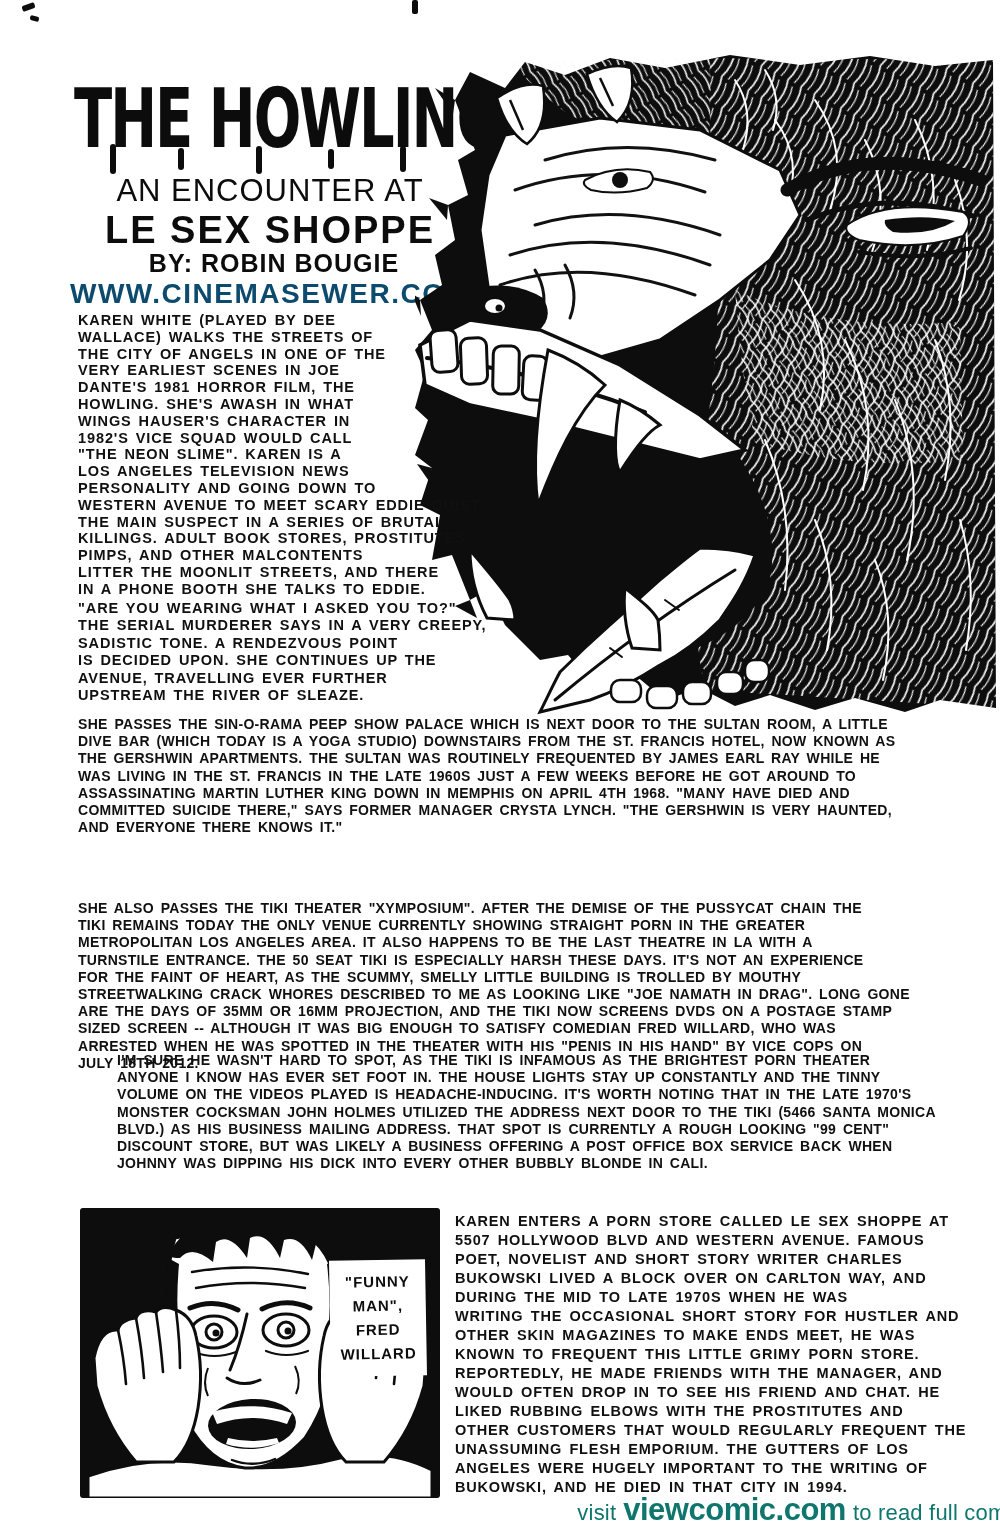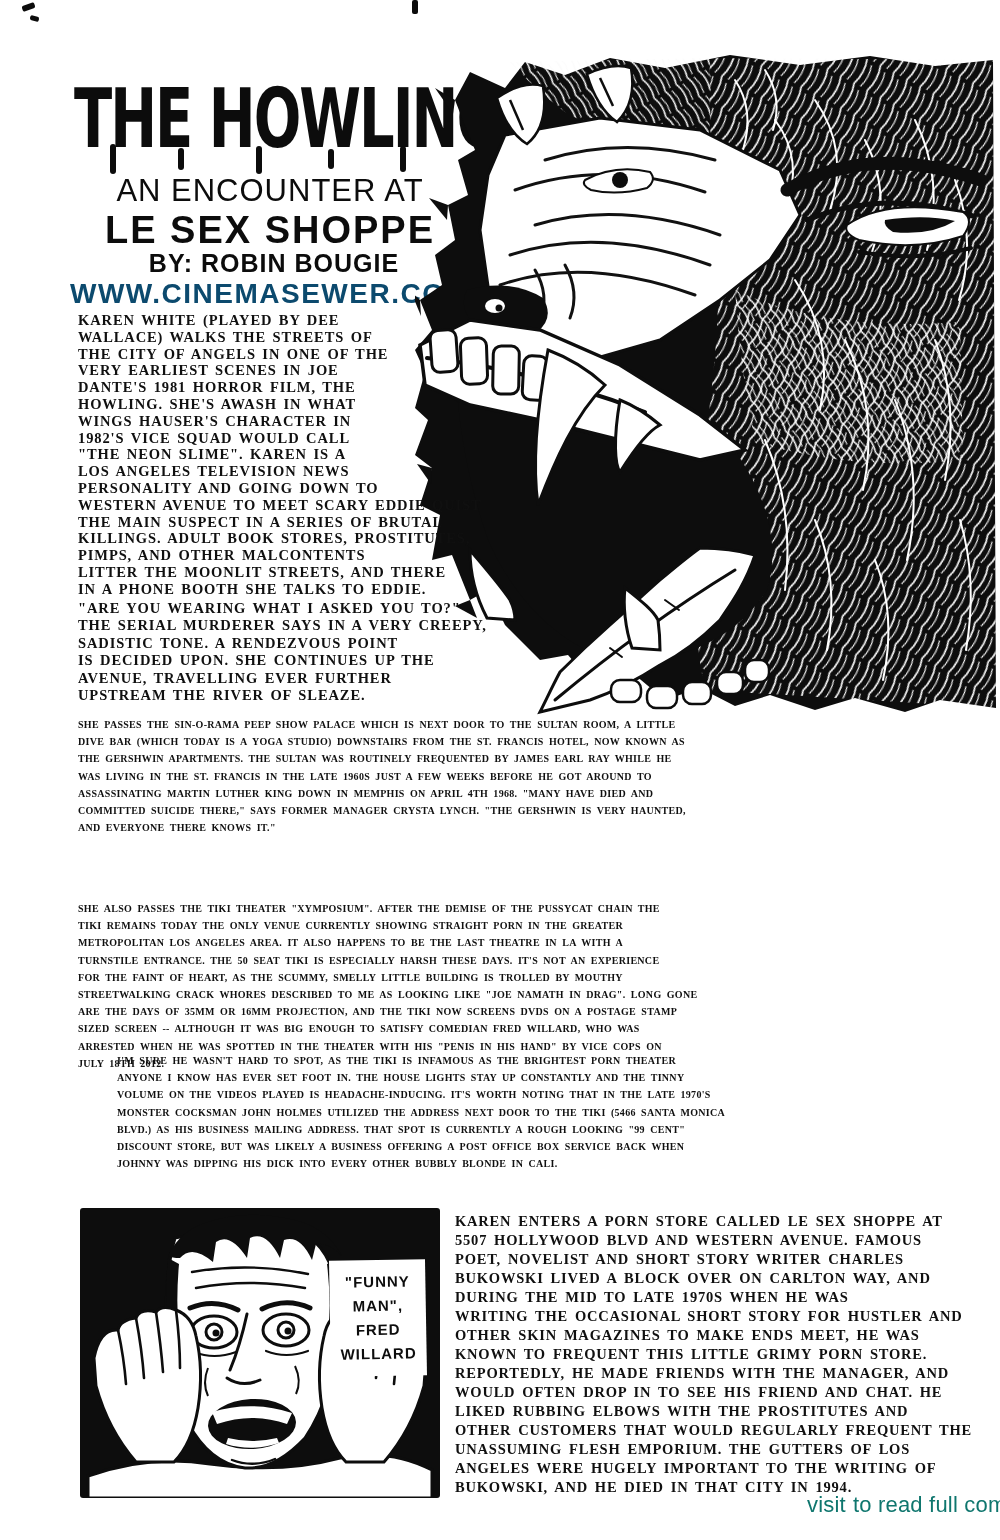--- a/index.html
+++ b/index.html
@@ -1,24 +1,24 @@
 <!DOCTYPE html>
 <html><head>
 <meta charset="utf-8">
 <style>
   html,body{margin:0;padding:0;background:#ffffff;}
   .page{position:relative;width:1000px;height:1540px;background:#ffffff;overflow:hidden;
         font-family:"Liberation Sans",sans-serif;color:#0f0f0f;}
 
   
-  .hand{position:absolute;font-family:Liberation Serif, serif;font-weight:700;
+  .hand{position:absolute;font-family:Liberation Sans, sans-serif;font-weight:700;
         color:#101010;white-space:pre-line;text-transform:uppercase;}
   .col-text{font-size:14.5px;line-height:16.8px;letter-spacing:0.9px;word-spacing:2px;}
   .quote-text{font-size:14.5px;line-height:17.4px;letter-spacing:0.9px;word-spacing:2px;}
-  .wide-text{font-size:10px;line-height:17.2px;letter-spacing:0.3px;word-spacing:2.5px;}
+  .wide-text{font-size:14px;line-height:17.2px;letter-spacing:0.3px;word-spacing:2.5px;}
   .buk-text{font-size:14.5px;line-height:19px;letter-spacing:0.8px;word-spacing:2.5px;}
 
   
   .title-block{position:absolute;left:70px;top:72px;width:400px;height:250px;}
   .title-main{position:absolute;left:4px;top:0;width:100%;text-align:left;
       font-family:"DejaVu Sans",sans-serif;font-weight:900;font-size:56px;letter-spacing:-2px;
       transform:scaleY(1.45);transform-origin:top left;color:#0c0c0c;white-space:nowrap;}
   .title-sub1{position:absolute;left:0;top:101px;width:100%;text-align:center;
       font-weight:400;font-size:31px;letter-spacing:1px;color:#0c0c0c;white-space:nowrap;}
   .title-sub2{position:absolute;left:0;top:137px;width:100%;text-align:center;
@@ -296,16 +296,17 @@
 REPORTEDLY, HE MADE FRIENDS WITH THE MANAGER, AND
 WOULD OFTEN DROP IN TO SEE HIS FRIEND AND CHAT. HE
 LIKED RUBBING ELBOWS WITH THE PROSTITUTES AND
 OTHER CUSTOMERS THAT WOULD REGULARLY FREQUENT THE
 UNASSUMING FLESH EMPORIUM. THE GUTTERS OF LOS
 ANGELES WERE HUGELY IMPORTANT TO THE WRITING OF
 BUKOWSKI, AND HE DIED IN THAT CITY IN 1994.</div>
 
   <div class="footer">
     <span class="small">visit</span>
+    <span class="site">viewcomic.com</span>
     <span class="small">to read full comics</span>
   </div>
 
 </div>
 
 </body></html>

